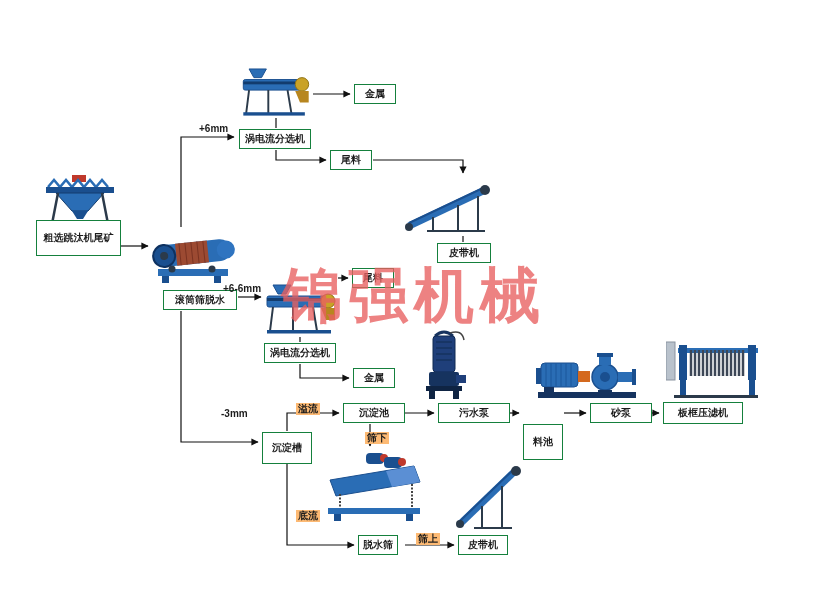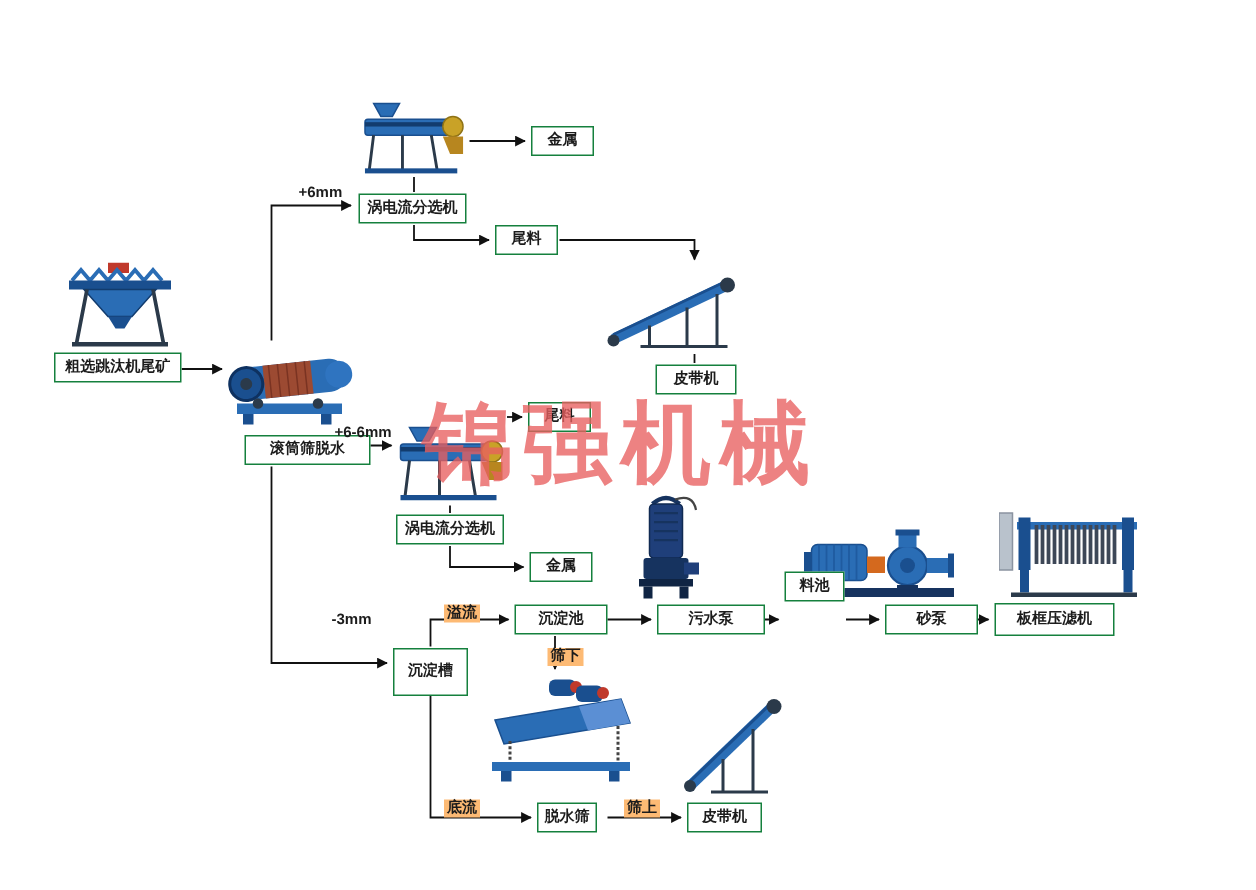--- a/index.html
+++ b/index.html
@@ -190,41 +190,41 @@
     <svg width="80" height="72" viewBox="0 0 80 72">
       <line x1="8" y1="64" x2="62" y2="12" stroke="#2a6db5" stroke-width="7"></line>
       <line x1="8" y1="61" x2="62" y2="9" stroke="#1a4f8f" stroke-width="2"></line>
       <circle cx="64" cy="11" r="5" fill="#2b3a4a"></circle>
       <circle cx="8" cy="64" r="4" fill="#2b3a4a"></circle>
       <path d="M30,46 V68 M50,26 V68" stroke="#2b3a4a" stroke-width="2"></path>
       <line x1="22" y1="68" x2="60" y2="68" stroke="#2b3a4a" stroke-width="2"></line>
     </svg>
   </div>
 
-  <div class="nbox" style="left:36px;top:235px;width:85px;height:20px">粗选跳汰机尾矿</div>
-  <div class="nbox" style="left:163px;top:290px;width:84px;height:20px">滚筒筛脱水</div>
+  <div class="nbox" style="left:36px;top:220px;width:85px;height:36px">粗选跳汰机尾矿</div>
+  <div class="nbox" style="left:163px;top:290px;width:74px;height:20px">滚筒筛脱水</div>
   <div class="nbox" style="left:239px;top:129px;width:72px;height:20px">涡电流分选机</div>
   <div class="nbox" style="left:354px;top:84px;width:42px;height:20px">金属</div>
   <div class="nbox" style="left:330px;top:150px;width:42px;height:20px">尾料</div>
   <div class="nbox" style="left:437px;top:243px;width:54px;height:20px">皮带机</div>
   <div class="nbox" style="left:264px;top:343px;width:72px;height:20px">涡电流分选机</div>
   <div class="nbox" style="left:352px;top:268px;width:42px;height:20px">尾料</div>
   <div class="nbox" style="left:353px;top:368px;width:42px;height:20px">金属</div>
   <div class="nbox" style="left:262px;top:432px;width:50px;height:32px">沉淀槽</div>
   <div class="nbox" style="left:343px;top:403px;width:62px;height:20px">沉淀池</div>
   <div class="nbox" style="left:438px;top:403px;width:72px;height:20px">污水泵</div>
-  <div class="nbox" style="left:523px;top:381px;width:40px;height:20px">料池</div>
+  <div class="nbox" style="left:523px;top:424px;width:40px;height:36px">料池</div>
   <div class="nbox" style="left:590px;top:403px;width:62px;height:20px">砂泵</div>
   <div class="nbox" style="left:663px;top:402px;width:80px;height:22px">板框压滤机</div>
   <div class="nbox" style="left:358px;top:535px;width:40px;height:20px">脱水筛</div>
   <div class="nbox" style="left:458px;top:535px;width:50px;height:20px">皮带机</div>
 
   <div class="flowtxt" style="left:197px;top:123px;background:transparent">+6mm</div>
   <div class="flowtxt" style="left:221px;top:283px;background:transparent">+6-6mm</div>
   <div class="flowtxt" style="left:219px;top:408px;background:transparent">-3mm</div>
   <div class="flowtxt" style="left:296px;top:403px">溢流</div>
   <div class="flowtxt" style="left:365px;top:432px">筛下</div>
-  <div class="flowtxt" style="left:296px;top:533px">底流</div>
+  <div class="flowtxt" style="left:296px;top:510px">底流</div>
   <div class="flowtxt" style="left:416px;top:533px">筛上</div>
 
   <div id="watermark" style="color: rgb(232, 96, 96); margin-top: 12px;">锦强机械</div>
 
 </div>
 
 </body></html>

